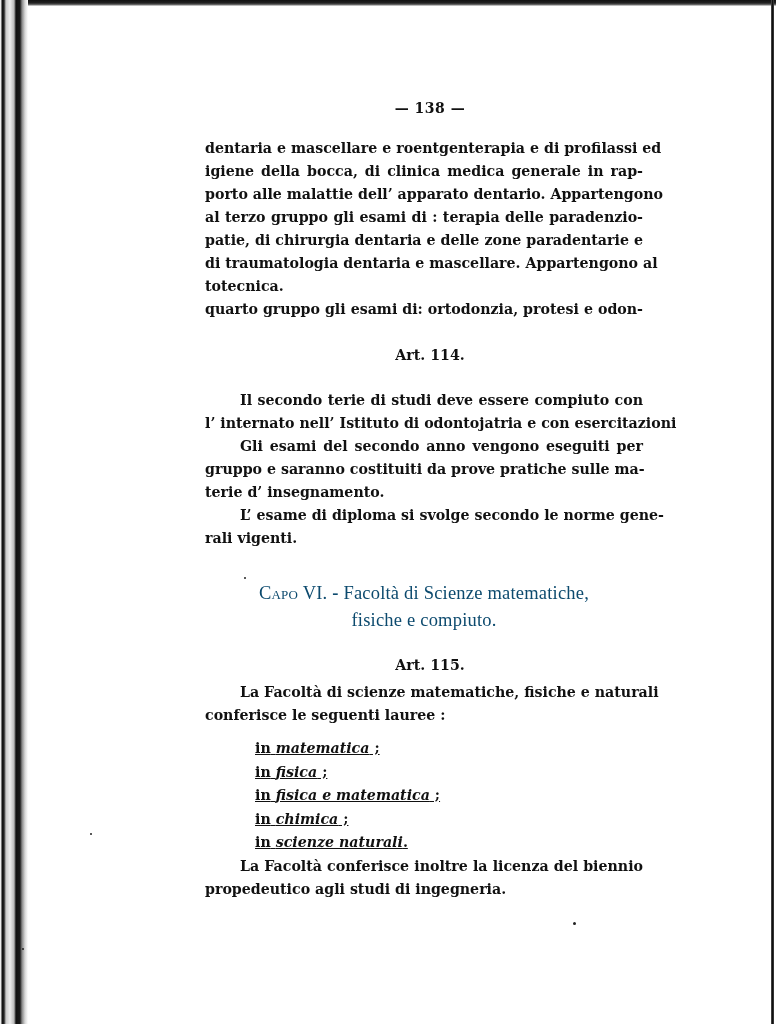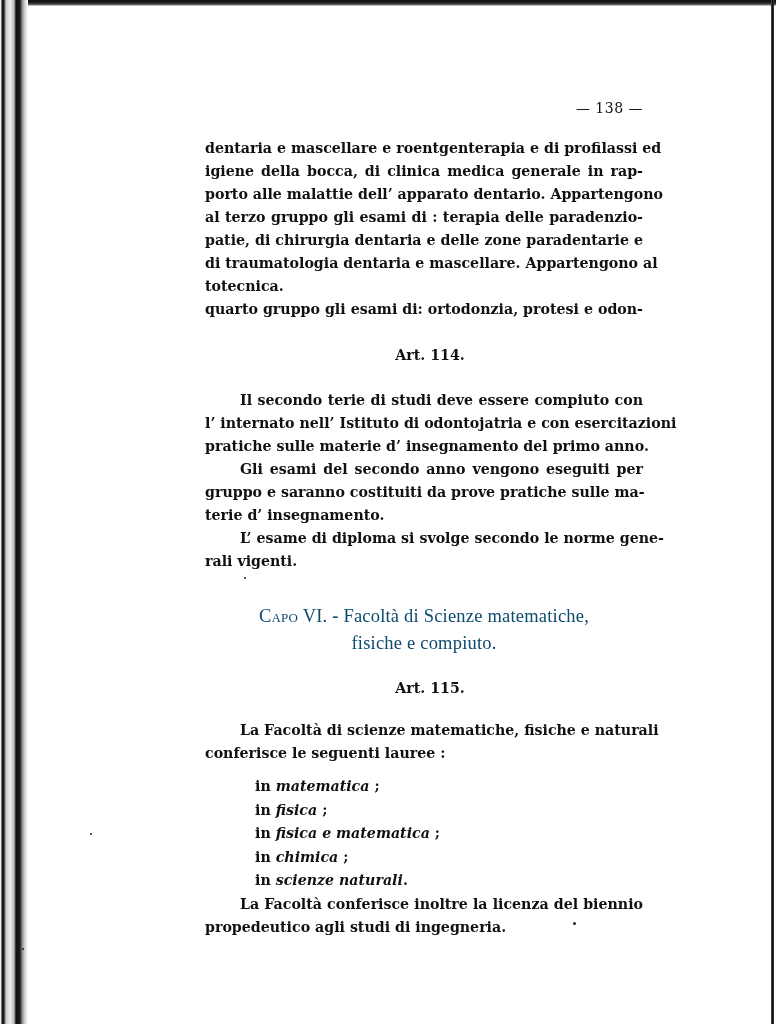--- a/index.html
+++ b/index.html
@@ -35,23 +35,23 @@
       position: absolute; width: 3px; height: 3px; background: #222; border-radius: 50%;
     }
 
     .page {
       position: absolute;
       left: 205px;
       top: 96px;
       width: 438px;
     }
     .folio {
-      text-align: right;
+      text-align: center;
       font-size: 14px;
-      font-weight: normal;
+      font-weight: bold;
       height: 24px;
       line-height: 24px;
       margin-bottom: 17px;
       letter-spacing: 0.5px;
       padding-left: 12px;
     }
     .para {
       font-size: 14.2px;
       line-height: 23px;
       font-weight: bold;
@@ -86,20 +86,21 @@
     }
     .chapter .capo-small {
       font-variant: small-caps;
     }
     .chapter .bold-part { font-weight: bold; }
     .list {
       padding-left: 50px;
       font-size: 14.2px;
       line-height: 23.5px;
       font-weight: bold;
+      text-decoration: underline;
     }
     .list .item { display: block; white-space: nowrap; }
     .list em {
       font-style: italic;
       font-family: "DejaVu Serif", serif;
     }
   </style>
 </head>
 <body>
 
@@ -124,21 +125,20 @@
     <span class="line">di traumatologia dentaria e mascellare. Appartengono al</span>
     <span class="line last">totecnica.</span>
     <span class="line">quarto gruppo gli esami di: ortodonzia, protesi e odon-</span>
   </div>
 
   <div class="art-heading" style="margin-bottom:22px;">Art. 114.</div>
 
   <div class="para">
     <span class="line indent">Il secondo terie di studi deve essere compiuto con</span>
     <span class="line">l’ internato nell’ Istituto di odontojatria e con esercitazioni</span>
-    <span class="line last">pratiche sulle materie d’ insegnamento del primo anno.</span>
   </div>
   <div class="para">
     <span class="line indent">Gli esami del secondo anno vengono eseguiti per</span>
     <span class="line">gruppo e saranno costituiti da prove pratiche sulle ma-</span>
     <span class="line last">terie d’ insegnamento.</span>
   </div>
   <div class="para" style="margin-bottom:30px;">
     <span class="line indent">L’ esame di diploma si svolge secondo le norme gene-</span>
     <span class="line last">rali vigenti.</span>
   </div>
@@ -146,21 +146,21 @@
   <div class="chapter" style="margin-bottom:20px;">
     <div>
       <span class="capo-small">Capo</span>
       <span>VI.</span>
       <span class="bold-part">-</span>
       <span>Facoltà di Scienze matematiche,</span>
     </div>
     <div>fisiche e compiuto.</div>
   </div>
 
-  <div class="art-heading" style="margin-bottom:19px;">Art. 115.</div>
+  <div class="art-heading" style="margin-bottom:4px;">Art. 115.</div>
 
   <div class="para" style="margin-bottom:10px;">
     <span class="line indent">La Facoltà di scienze matematiche, fisiche e naturali</span>
     <span class="line last">conferisce le seguenti lauree :</span>
   </div>
 
   <div class="list">
     <span class="item">
       <span>in</span>
       <em>matematica</em><span> ;</span>

